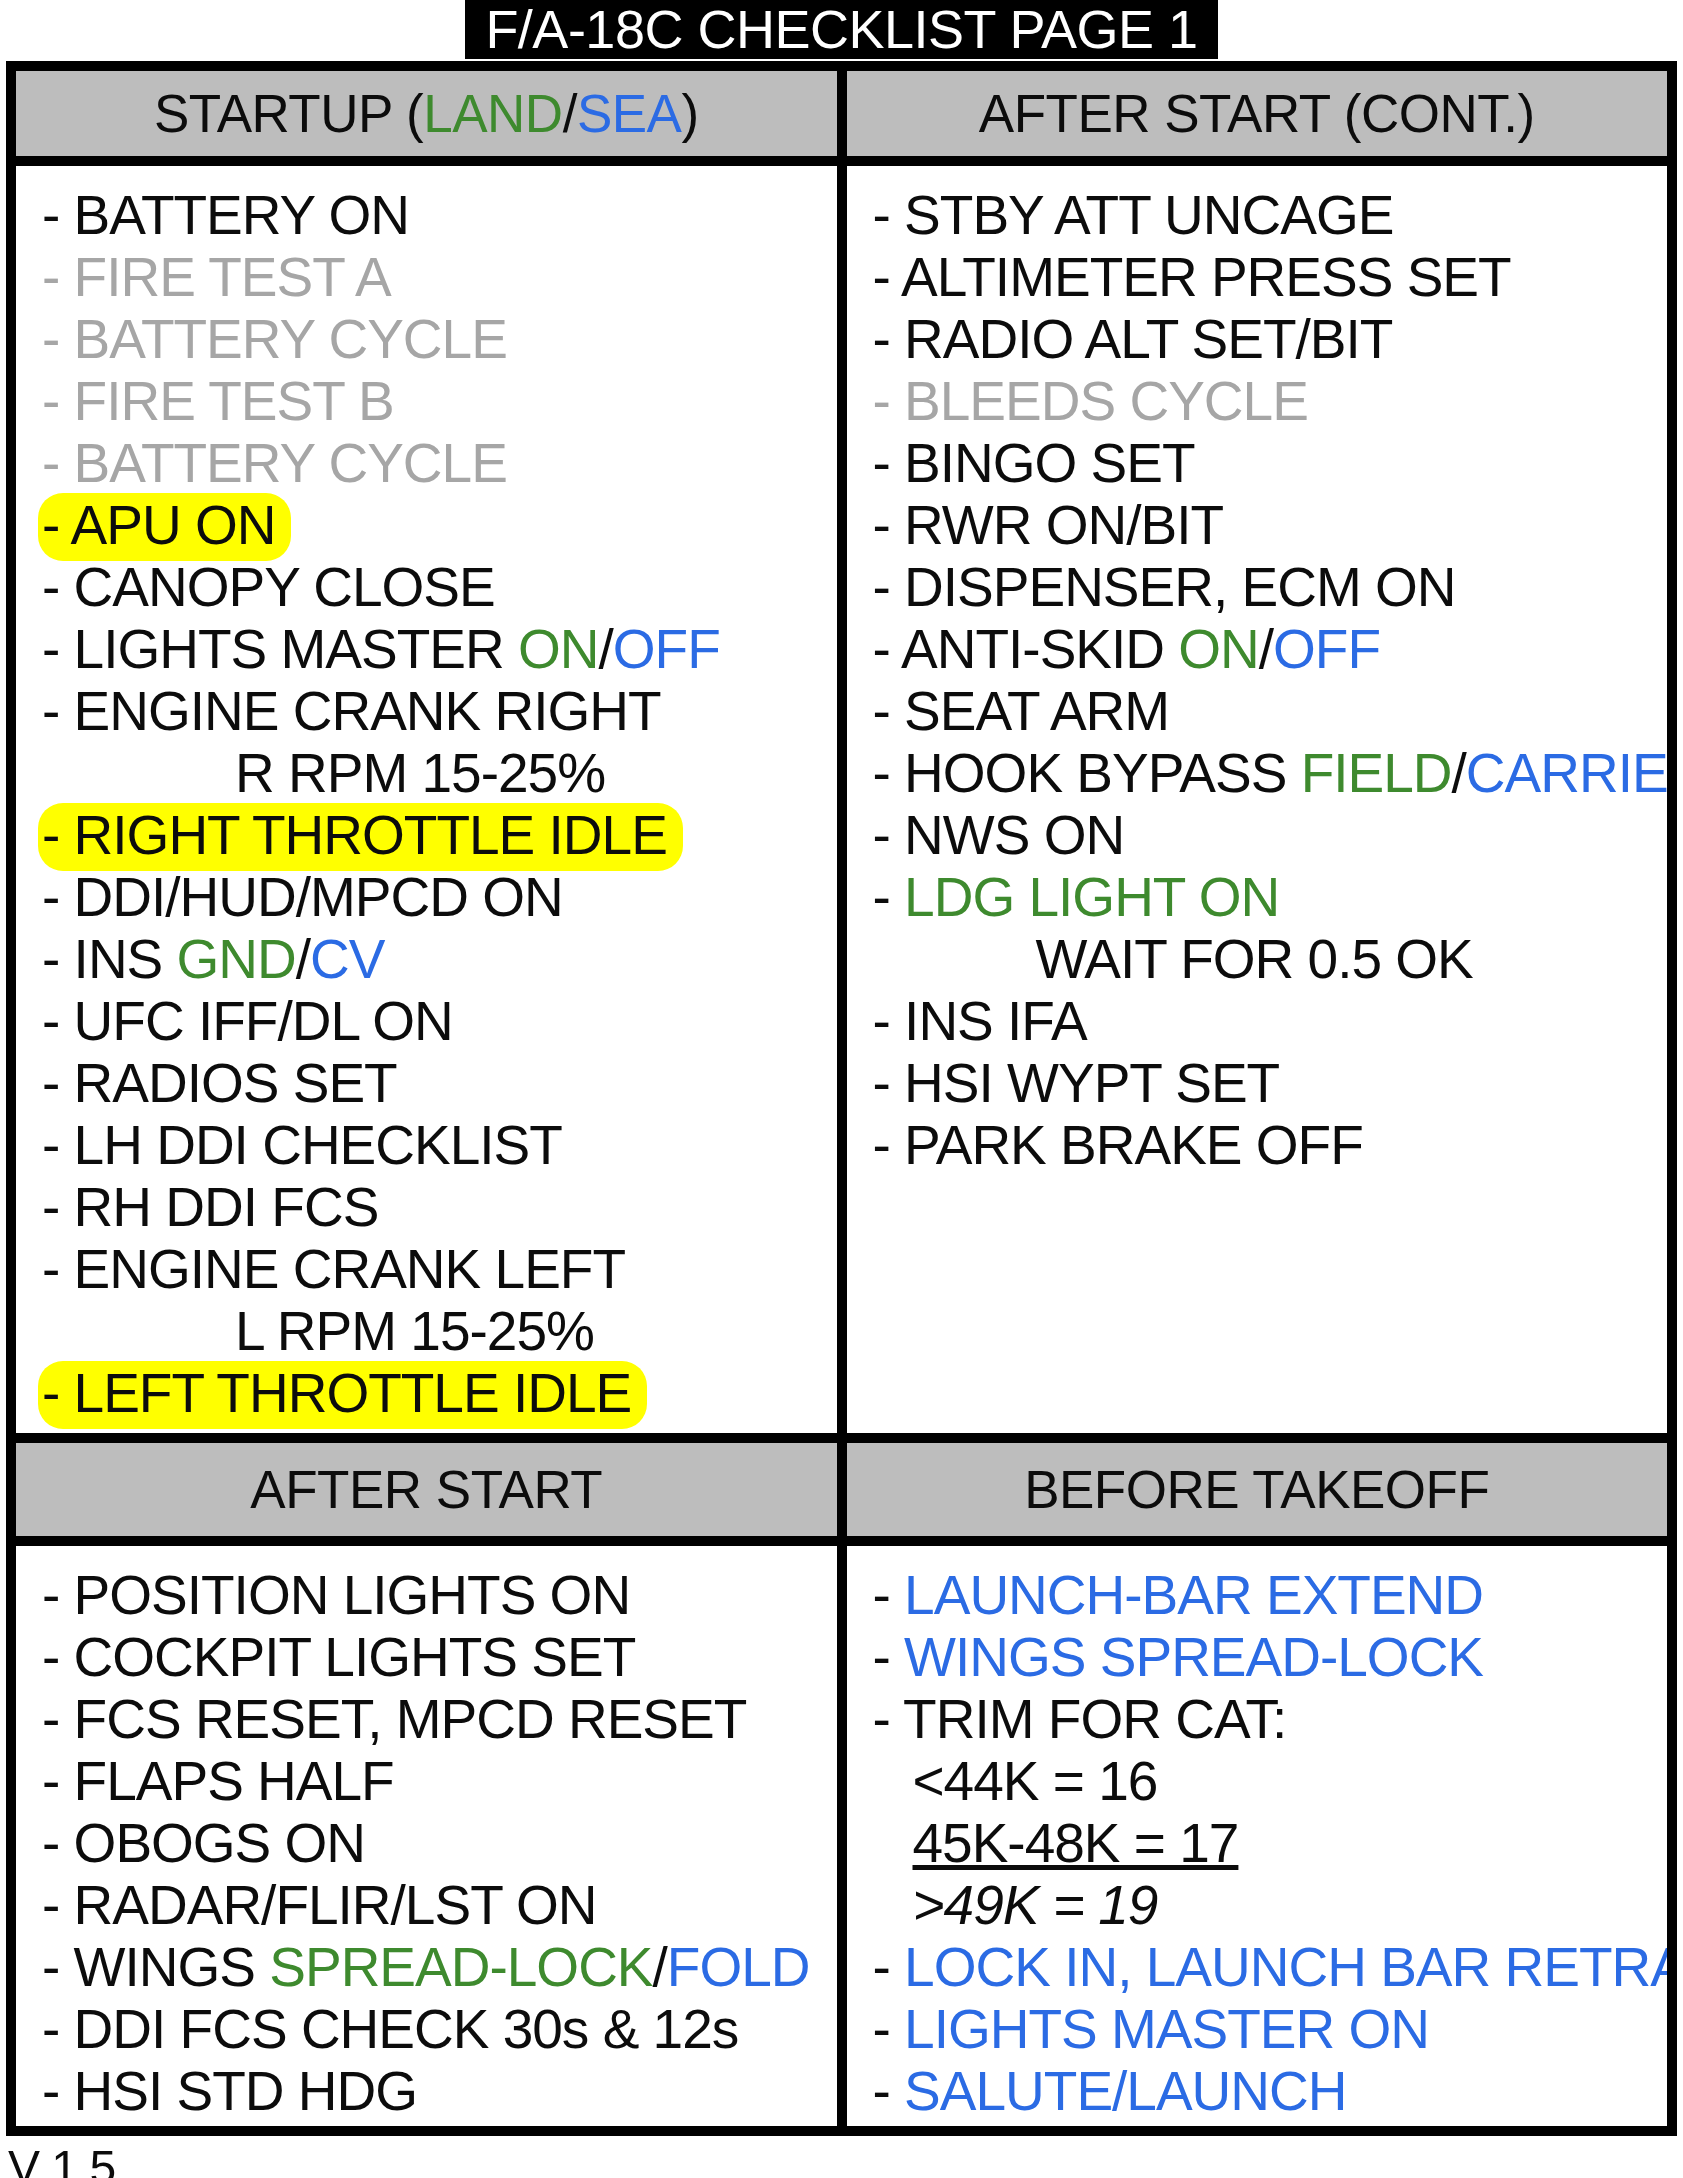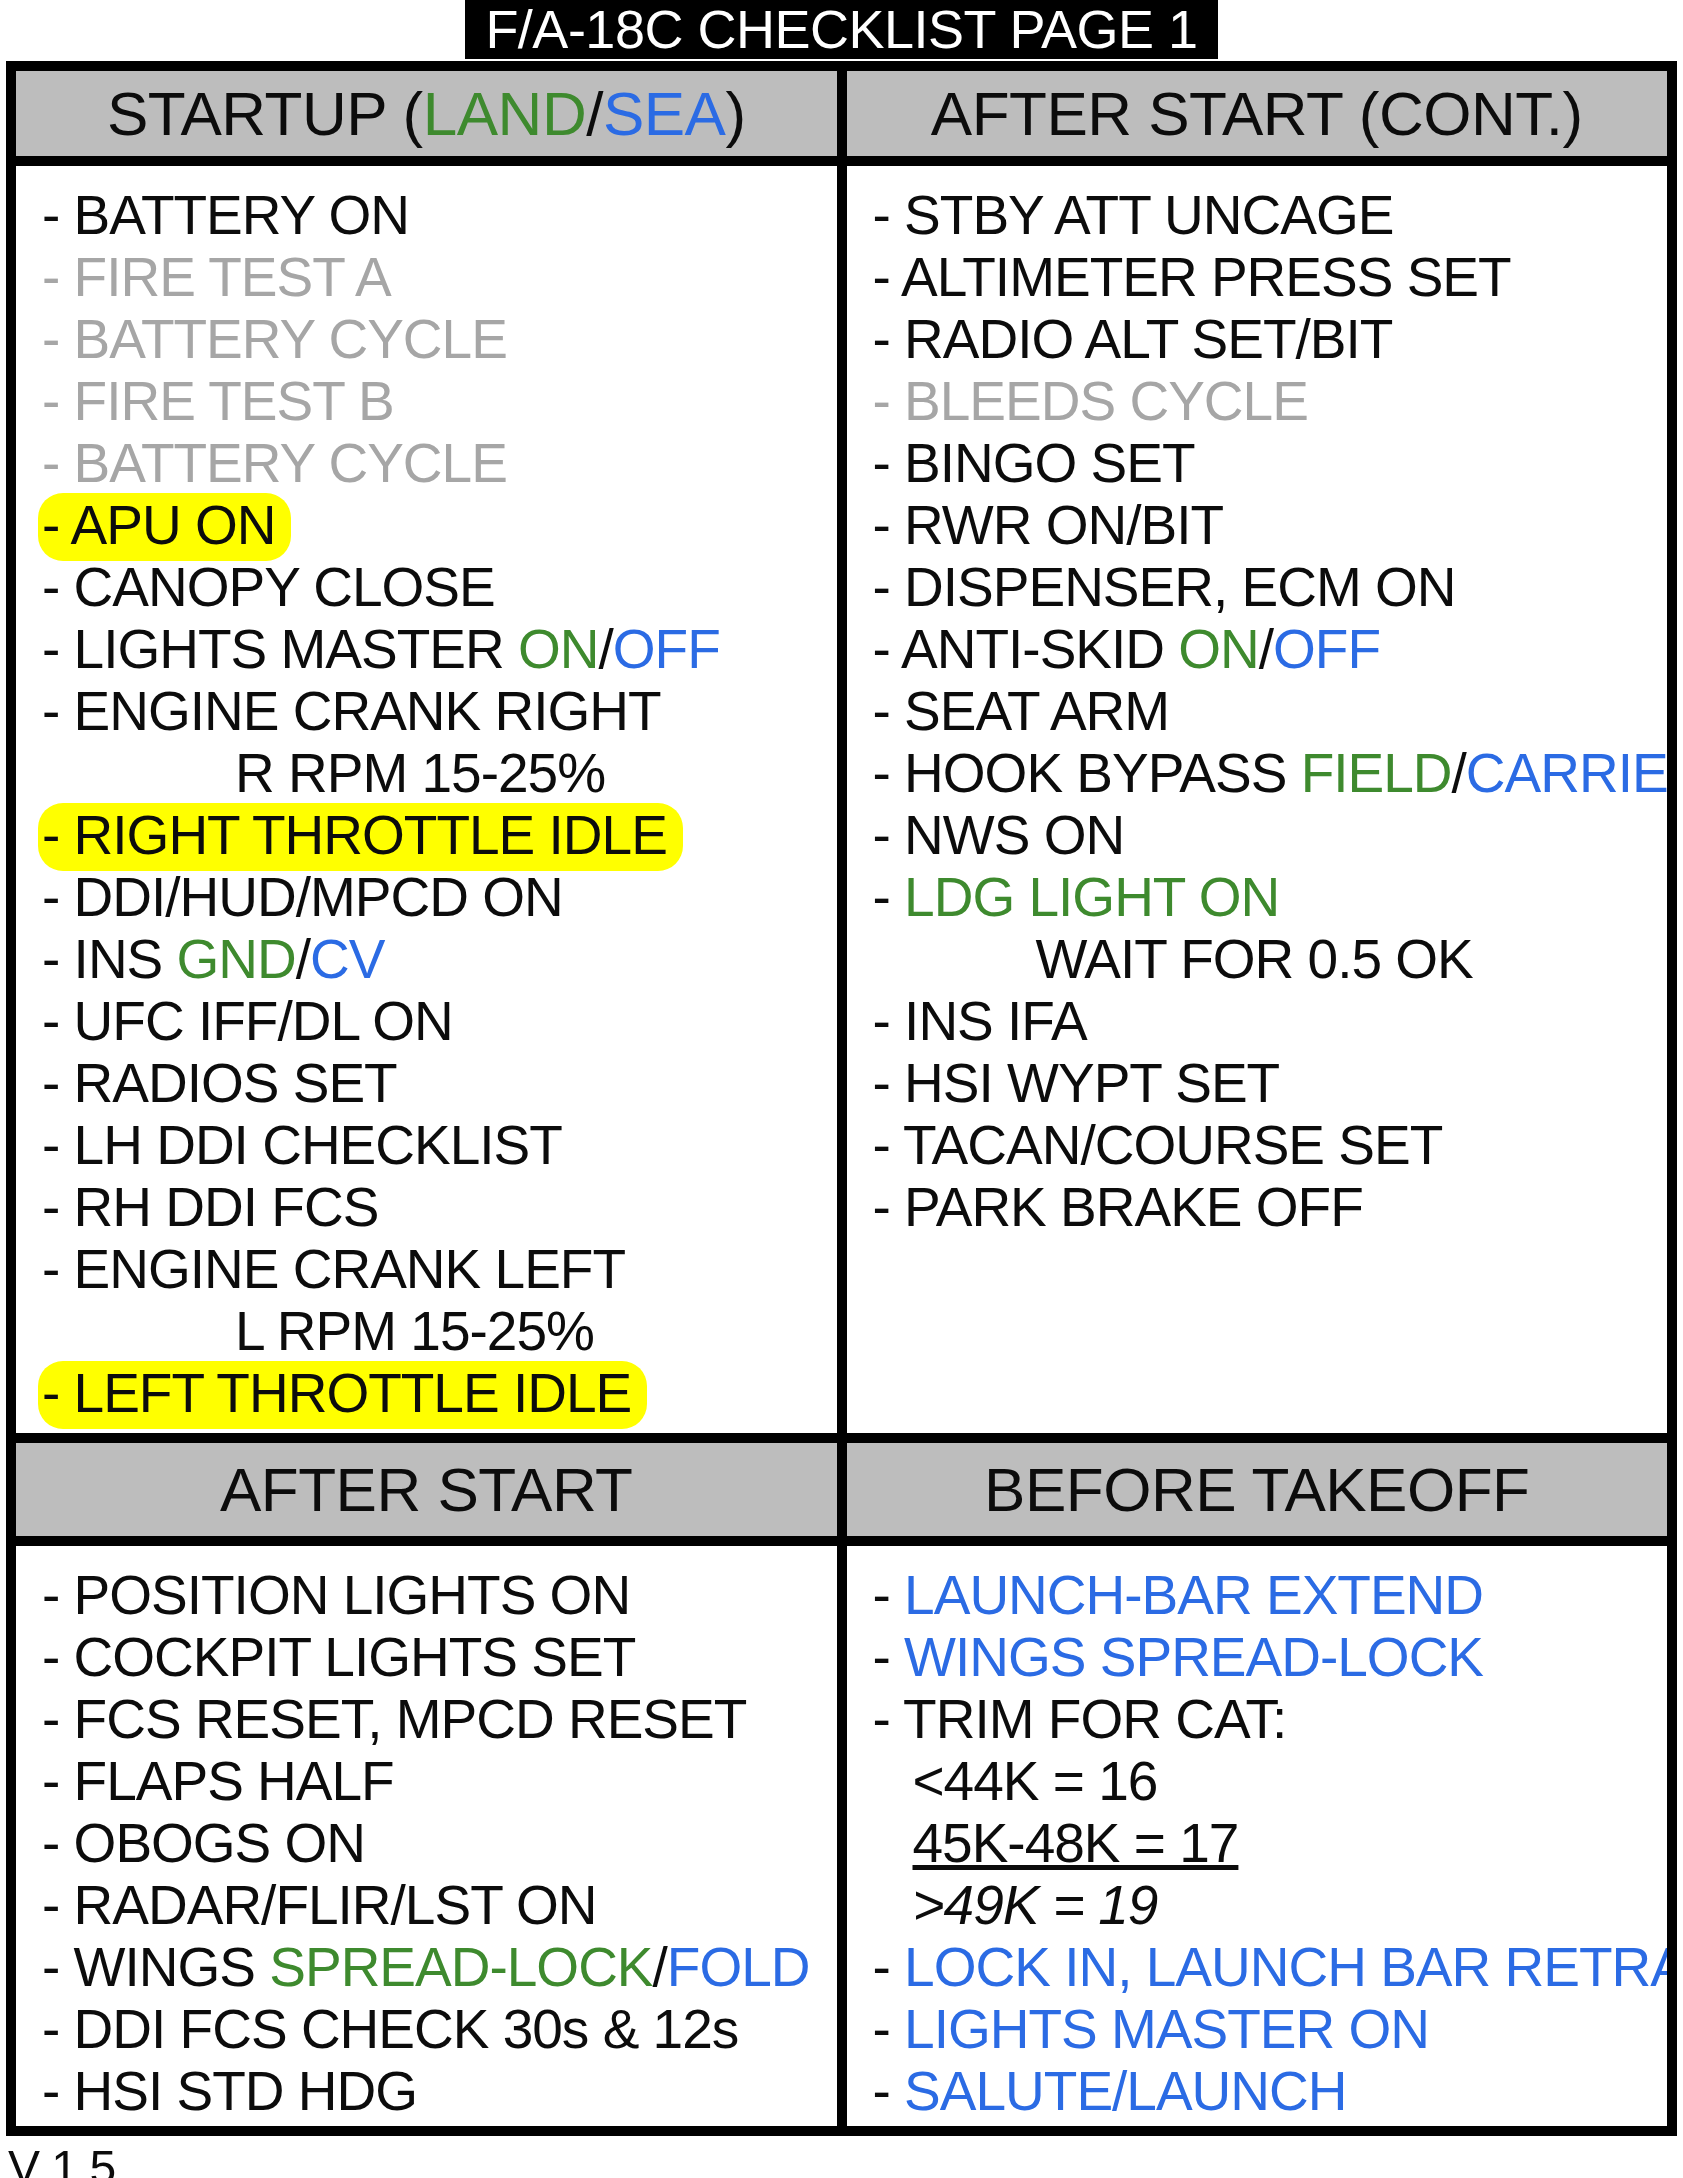--- a/index.html
+++ b/index.html
@@ -28,21 +28,21 @@
     grid-template-columns:1fr 1fr;
     grid-template-rows:85px 1267px 93px 580px;
     gap:10px;
     padding:10px;
   }
   .header-cell {
     background:var(--header-bg);
     display:flex;
     align-items:center;
     justify-content:center;
-    font-size:62px;
+    font-size:53px;
     letter-spacing:-0.5px;
     white-space:nowrap;
   }
   .body-cell {
     background:#ffffff;
     padding:18px 8px 0 26px;
     font-size:55px;
     line-height:62px;
     letter-spacing:-1px;
     overflow:hidden;
@@ -110,21 +110,20 @@
       <div class="line"><span>- RWR ON/BIT</span></div>
       <div class="line"><span>- DISPENSER, ECM ON</span></div>
       <div class="line"><span>- ANTI-SKID </span><span class="c-green">ON</span><span>/</span><span class="c-blue">OFF</span></div>
       <div class="line"><span>- SEAT ARM</span></div>
       <div class="line"><span>- HOOK BYPASS </span><span class="c-green">FIELD</span><span>/</span><span class="c-blue">CARRIER</span></div>
       <div class="line"><span>- NWS ON</span></div>
       <div class="line"><span>- </span><span class="c-green">LDG LIGHT ON</span></div>
       <div class="line" style="padding-left: 163px;"><span>WAIT FOR 0.5 OK</span></div>
       <div class="line"><span>- INS IFA</span></div>
       <div class="line"><span>- HSI WYPT SET</span></div>
-      <div class="line"><span>- TACAN/COURSE SET</span></div>
       <div class="line"><span>- PARK BRAKE OFF</span></div>
     </div>
   <div class="header-cell">
       <span>AFTER START</span>
     </div>
   <div class="header-cell">
       <span>BEFORE TAKEOFF</span>
     </div>
   <div class="body-cell">
       <div class="line"><span>- POSITION LIGHTS ON</span></div>

